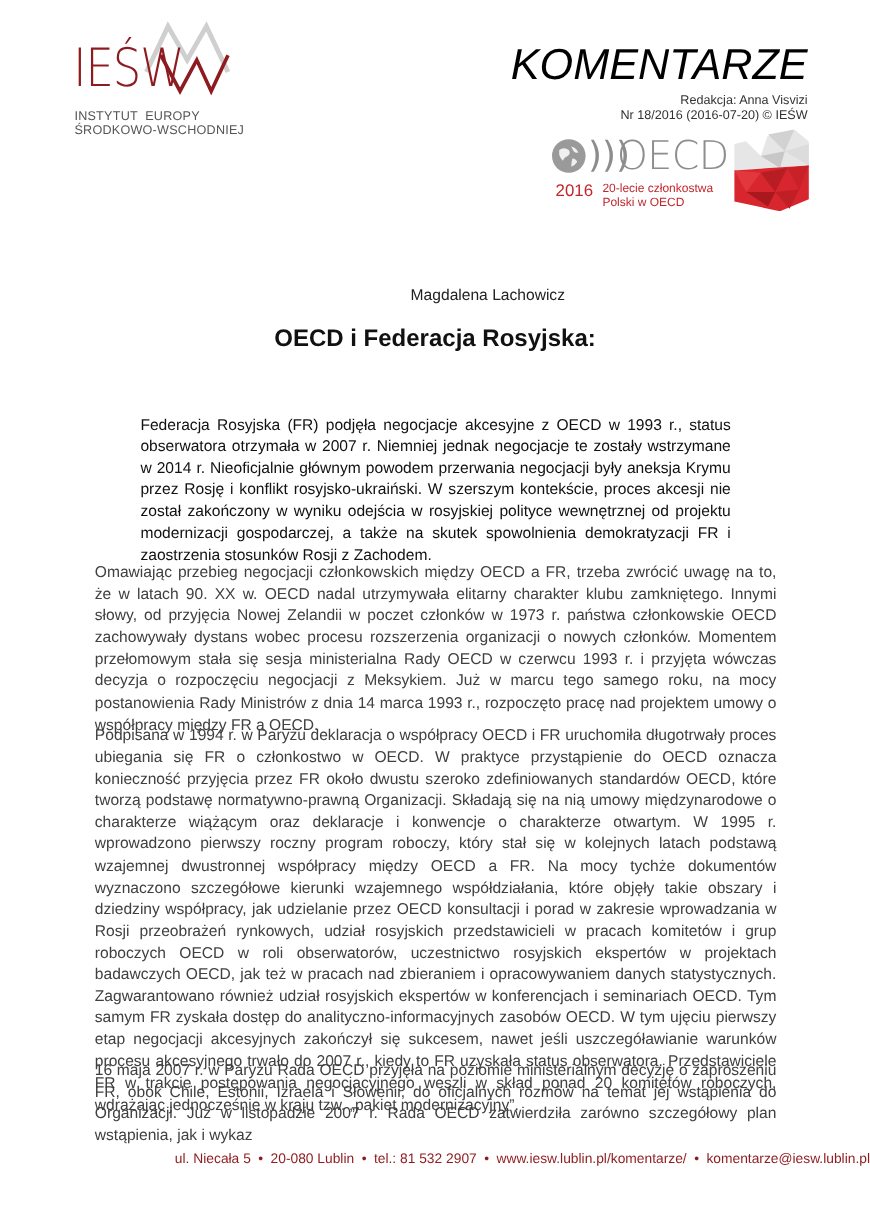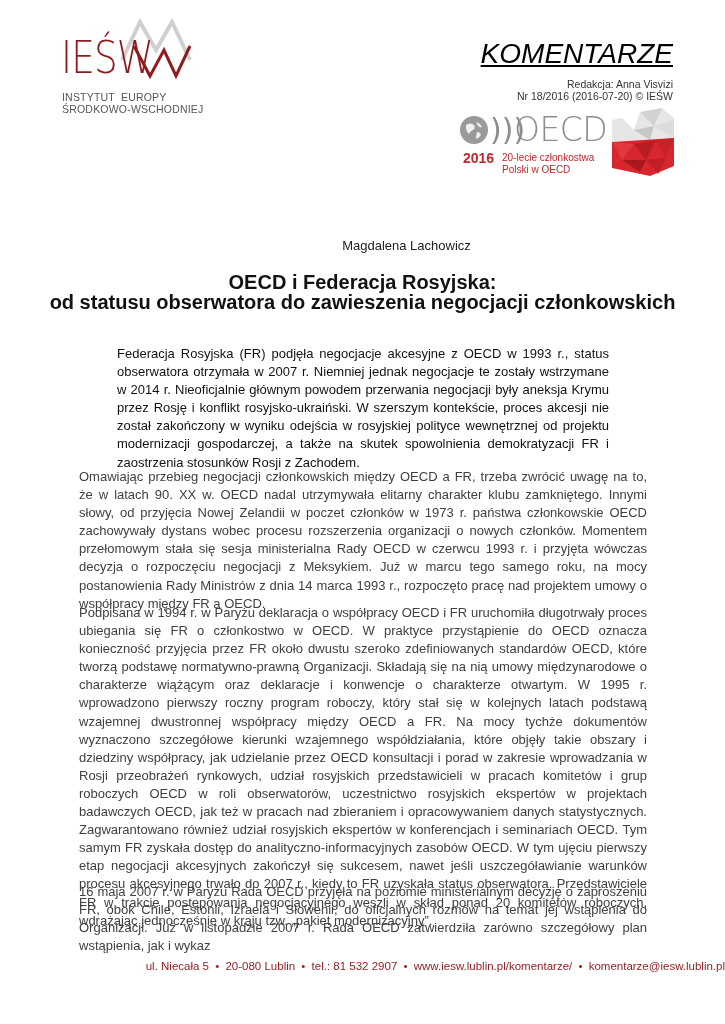--- a/index.html
+++ b/index.html
@@ -5,29 +5,29 @@
   html, body { margin:0; padding:0; background:#ffffff; }
   body { width:725px; height:1024px; position:relative; overflow:hidden; font-family:"Liberation Sans", sans-serif; color:#111; }
 
   
   .logo { position:absolute; left:58px; top:14px; width:140px; height:100px; }
   .logo-mountains { position:absolute; left:62px; top:2px; }
   .logo-mark { position:absolute; left:3px; top:22px; font-family:"DejaVu Sans", sans-serif; font-weight:300; font-size:44px; color:#8e1b1f; letter-spacing:-1px; line-height:44px; transform:scaleX(0.85); transform-origin:left top; }
   .logo-sub { position:absolute; left:4px; top:77px; font-family:"Liberation Sans", sans-serif; font-size:10.5px; color:#555; line-height:12px; letter-spacing:0.2px; white-space:nowrap; }
 
   
-  .series-title { position:absolute; right:52px; top:36px; font-family:"Liberation Sans", sans-serif; font-style:italic; font-size:28px; color:#000; letter-spacing:0px; line-height:36px;text-decoration:underline; }
+  .series-title { position:absolute; right:52px; top:36px; font-family:"Liberation Sans", sans-serif; font-style:italic; font-size:36px; color:#000; letter-spacing:0px; line-height:36px; }
   .editor-line { position:absolute; right:52px; top:78px; font-size:10.5px; color:#333; text-align:right; line-height:12px; }
   .issue-line { position:absolute; right:52px; top:90px; font-size:10.5px; color:#333; text-align:left; line-height:12px; }
 
   .oecd-logo { position:absolute; left:460px; top:114px; width:140px; height:40px; }
   .oecd-globe { position:absolute; left:0; top:2px; width:28px; height:28px; border-radius:50%; background:#9a9a9a; }
   .oecd-arcs { position:absolute; left:30px; top:0px; font-size:30px; color:#8d8d8d; line-height:32px; font-family:"DejaVu Sans", sans-serif; }
   .oecd-word { position:absolute; left:54px; top:-2px; font-size:33px; color:#8d8d8d; font-family:"DejaVu Sans", sans-serif; font-weight:300; line-height:36px; letter-spacing:-0.5px; }
-  .anniv-year { position:absolute; left:463px; top:150px; font-size:14px; font-weight:bold; color:#c0262c; }
+  .anniv-year { position:absolute; left:463px; top:150px; font-size:14px; font-weight:normal; color:#c0262c; }
   .anniv-line1 { position:absolute; left:502px; top:152px; font-size:10px; color:#c0262c; }
   .anniv-line2 { position:absolute; left:502px; top:164px; font-size:10px; color:#c0262c; }
   .pl-cube { position:absolute; left:610px; top:108px; width:66px; height:68px; }
 
   
   .author { position:absolute; left:0; width:725px; top:238px; text-align:center; font-size:13px; color:#222;padding-left:44px; }
   .title { position:absolute; left:0; width:725px; top:272px; text-align:center; font-family:"Liberation Sans", sans-serif; font-weight:bold; font-size:20px; line-height:20px; color:#111; }
 
   
   .abstract { position:absolute; left:117px; width:492px; top:345px; font-size:13px; line-height:18.1px; text-align:justify; color:#111; }
@@ -81,21 +81,20 @@
   <polygon points="2,34 24,36 12,52" fill="#e2383d"></polygon>
   <polygon points="24,36 46,32 36,52" fill="#b81d23"></polygon>
   <polygon points="46,32 64,30 56,50" fill="#c82228"></polygon>
   <polygon points="12,52 36,52 30,64" fill="#a8181d"></polygon>
   <polygon points="36,52 56,50 48,66" fill="#bf1f25"></polygon>
 </svg>
 
 <div class="author">Magdalena Lachowicz</div>
 <div class="title">
   <div>OECD i Federacja Rosyjska:</div>
-  <div>od statusu obserwatora do zawieszenia negocjacji członkowskich</div>
 </div>
 
 <div class="abstract">Federacja Rosyjska (FR) podjęła negocjacje akcesyjne z OECD w 1993 r., status obserwatora otrzymała w 2007 r. Niemniej jednak negocjacje te zostały wstrzymane w 2014 r. Nieoficjalnie głównym powodem przerwania negocjacji były aneksja Krymu przez Rosję i konflikt rosyjsko-ukraiński. W szerszym kontekście, proces akcesji nie został zakończony w wyniku odejścia w rosyjskiej polityce wewnętrznej od projektu modernizacji gospodarczej, a także na skutek spowolnienia demokratyzacji FR i zaostrzenia stosunków Rosji z Zachodem.</div>
 
 <div class="para p1">Omawiając przebieg negocjacji członkowskich między OECD a FR, trzeba zwrócić uwagę na to, że w latach 90. XX w. OECD nadal utrzymywała elitarny charakter klubu zamkniętego. Innymi słowy, od przyjęcia Nowej Zelandii w poczet członków w 1973 r. państwa członkowskie OECD zachowywały dystans wobec procesu rozszerzenia organizacji o nowych członków. Momentem przełomowym stała się sesja ministerialna Rady OECD w czerwcu 1993 r. i przyjęta wówczas decyzja o rozpoczęciu negocjacji z Meksykiem. Już w marcu tego samego roku, na mocy postanowienia Rady Ministrów z dnia 14 marca 1993 r., rozpoczęto pracę nad projektem umowy o współpracy między FR a OECD.</div>
 <div class="para p2">Podpisana w 1994 r. w Paryżu deklaracja o współpracy OECD i FR uruchomiła długotrwały proces ubiegania się FR o członkostwo w OECD. W praktyce przystąpienie do OECD oznacza konieczność przyjęcia przez FR około dwustu szeroko zdefiniowanych standardów OECD, które tworzą podstawę normatywno-prawną Organizacji. Składają się na nią umowy międzynarodowe o charakterze wiążącym oraz deklaracje i konwencje o charakterze otwartym. W 1995 r. wprowadzono pierwszy roczny program roboczy, który stał się w kolejnych latach podstawą wzajemnej dwustronnej współpracy między OECD a FR. Na mocy tychże dokumentów wyznaczono szczegółowe kierunki wzajemnego współdziałania, które objęły takie obszary i dziedziny współpracy, jak udzielanie przez OECD konsultacji i porad w zakresie wprowadzania w Rosji przeobrażeń rynkowych, udział rosyjskich przedstawicieli w pracach komitetów i grup roboczych OECD w roli obserwatorów, uczestnictwo rosyjskich ekspertów w projektach badawczych OECD, jak też w pracach nad zbieraniem i opracowywaniem danych statystycznych. Zagwarantowano również udział rosyjskich ekspertów w konferencjach i seminariach OECD. Tym samym FR zyskała dostęp do analityczno-informacyjnych zasobów OECD. W tym ujęciu pierwszy etap negocjacji akcesyjnych zakończył się sukcesem, nawet jeśli uszczegóławianie warunków procesu akcesyjnego trwało do 2007 r., kiedy to FR uzyskała status obserwatora. Przedstawiciele FR w trakcie postępowania negocjacyjnego weszli w skład ponad 20 komitetów roboczych, wdrażając jednocześnie w kraju tzw. „pakiet modernizacyjny”.</div>
 <div class="para p3">16 maja 2007 r. w Paryżu Rada OECD przyjęła na poziomie ministerialnym decyzję o zaproszeniu FR, obok Chile, Estonii, Izraela i Słowenii, do oficjalnych rozmów na temat jej wstąpienia do Organizacji. Już w listopadzie 2007 r. Rada OECD zatwierdziła zarówno szczegółowy plan wstąpienia, jak i wykaz</div>
 
 <div class="footer">
   <span>ul. Niecała 5</span>

